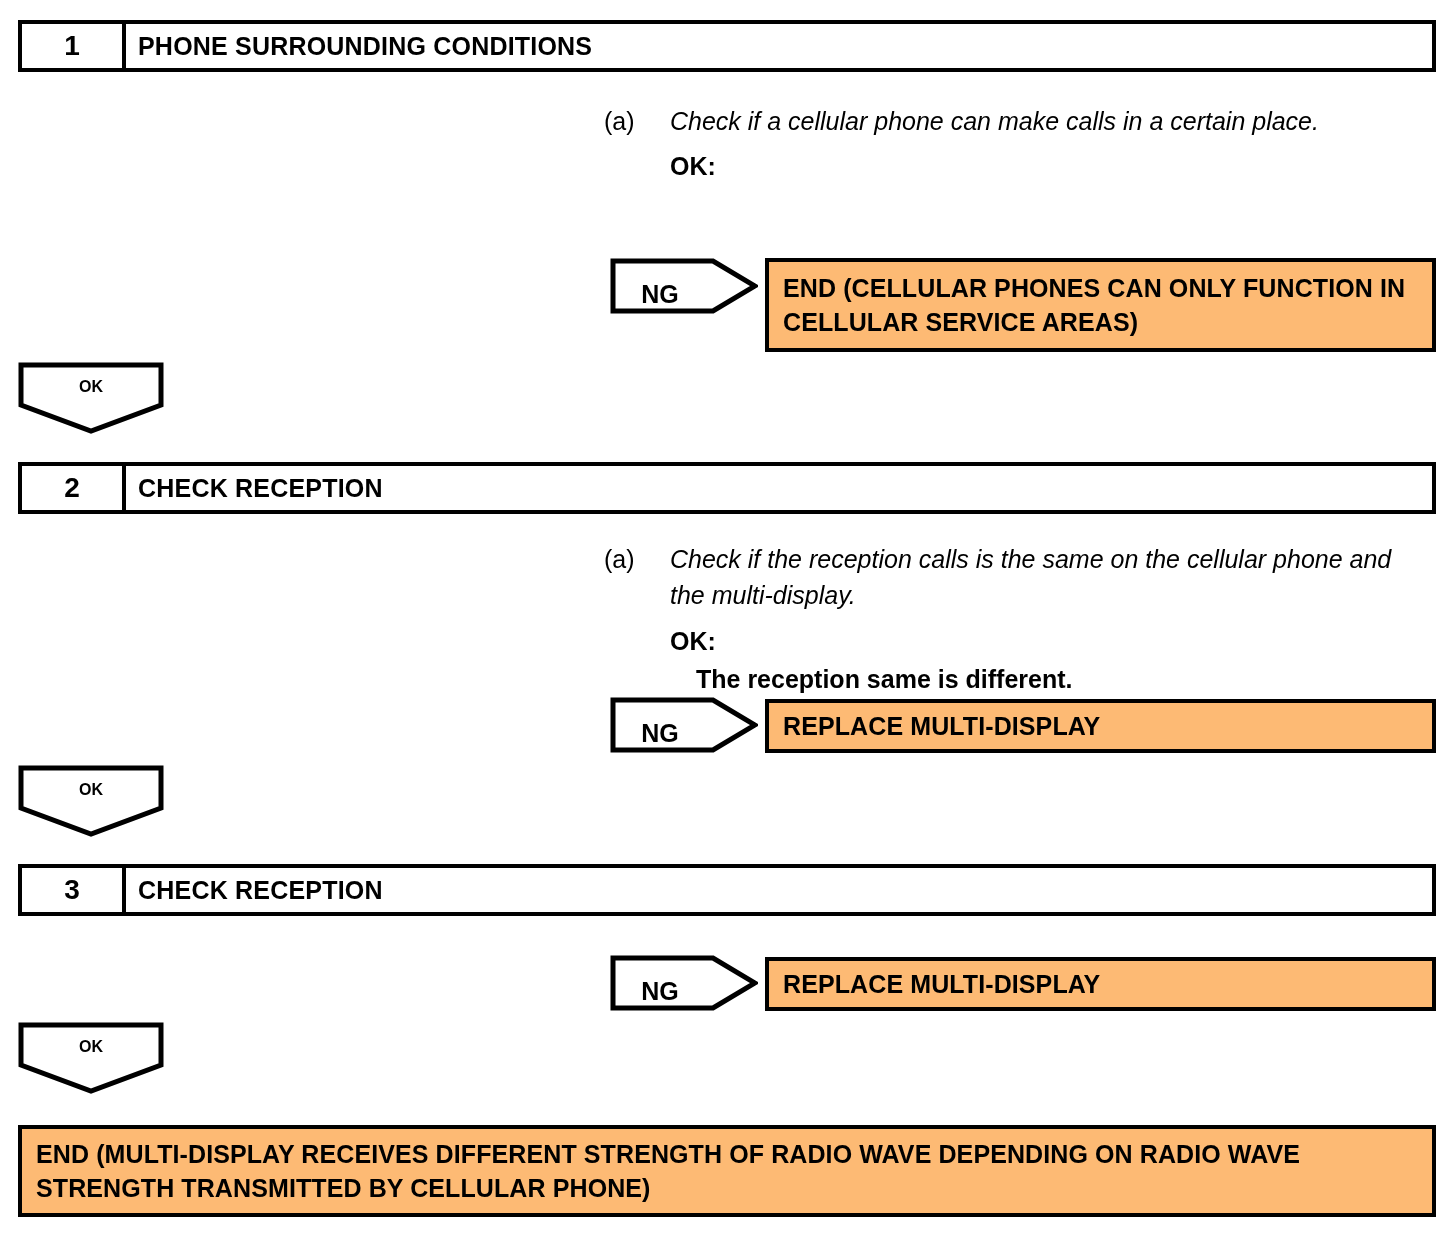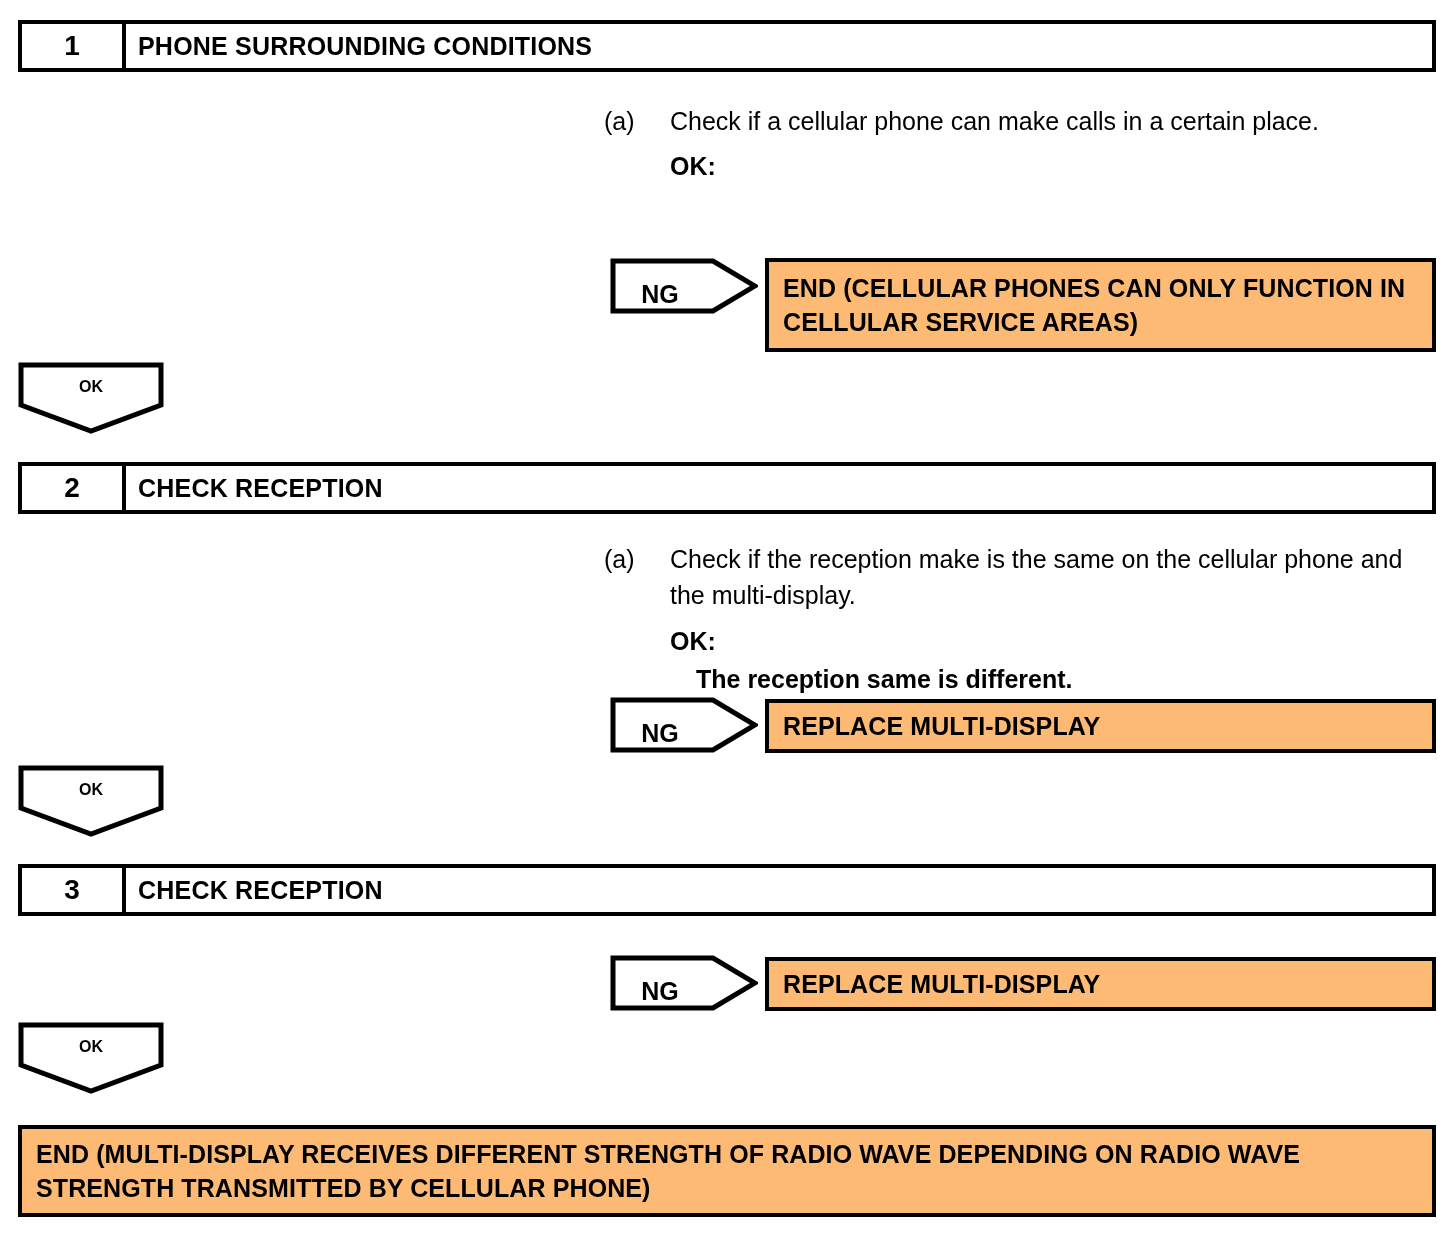--- a/index.html
+++ b/index.html
@@ -64,20 +64,21 @@
   .instr-marker {
     width: 66px;
     flex: 0 0 66px;
     font-weight: normal;
   }
   .instr-body {
     flex: 1 1 auto;
   }
   .instr-text {
     font-weight: normal;
+    font-style: italic;
   }
   .instr-ok-label {
     font-weight: bold;
     margin-top: 9px;
   }
   .instr-ok-value {
     font-weight: bold;
     padding-left: 26px;
     margin-top: 2px;
   }
@@ -188,21 +189,21 @@
 
   <div class="step-bar" style="left:18px; top:462px; width:1418px;">
     <div class="step-num">2</div>
     <div class="step-title">CHECK RECEPTION</div>
   </div>
 
   <div class="instr" style="left:604px; top:541px; width:816px;">
     <div class="instr-row">
       <div class="instr-marker">(a)</div>
       <div class="instr-body">
-        <div class="instr-text">Check if the reception make is the same on the cellular phone and the multi-display.</div>
+        <div class="instr-text">Check if the reception calls is the same on the cellular phone and the multi-display.</div>
         <div class="instr-ok-label">OK:</div>
         <div class="instr-ok-value">The reception same is different.</div>
       </div>
     </div>
   </div>
 
   <div class="ng-arrow" style="left:610px; top:697px;">
     <svg viewBox="0 0 148 56" preserveAspectRatio="none">
       <polygon points="3,3 103,3 145,28 103,53 3,53" fill="#ffffff" stroke="#000000" stroke-width="5" stroke-linejoin="miter"></polygon>
     </svg>

